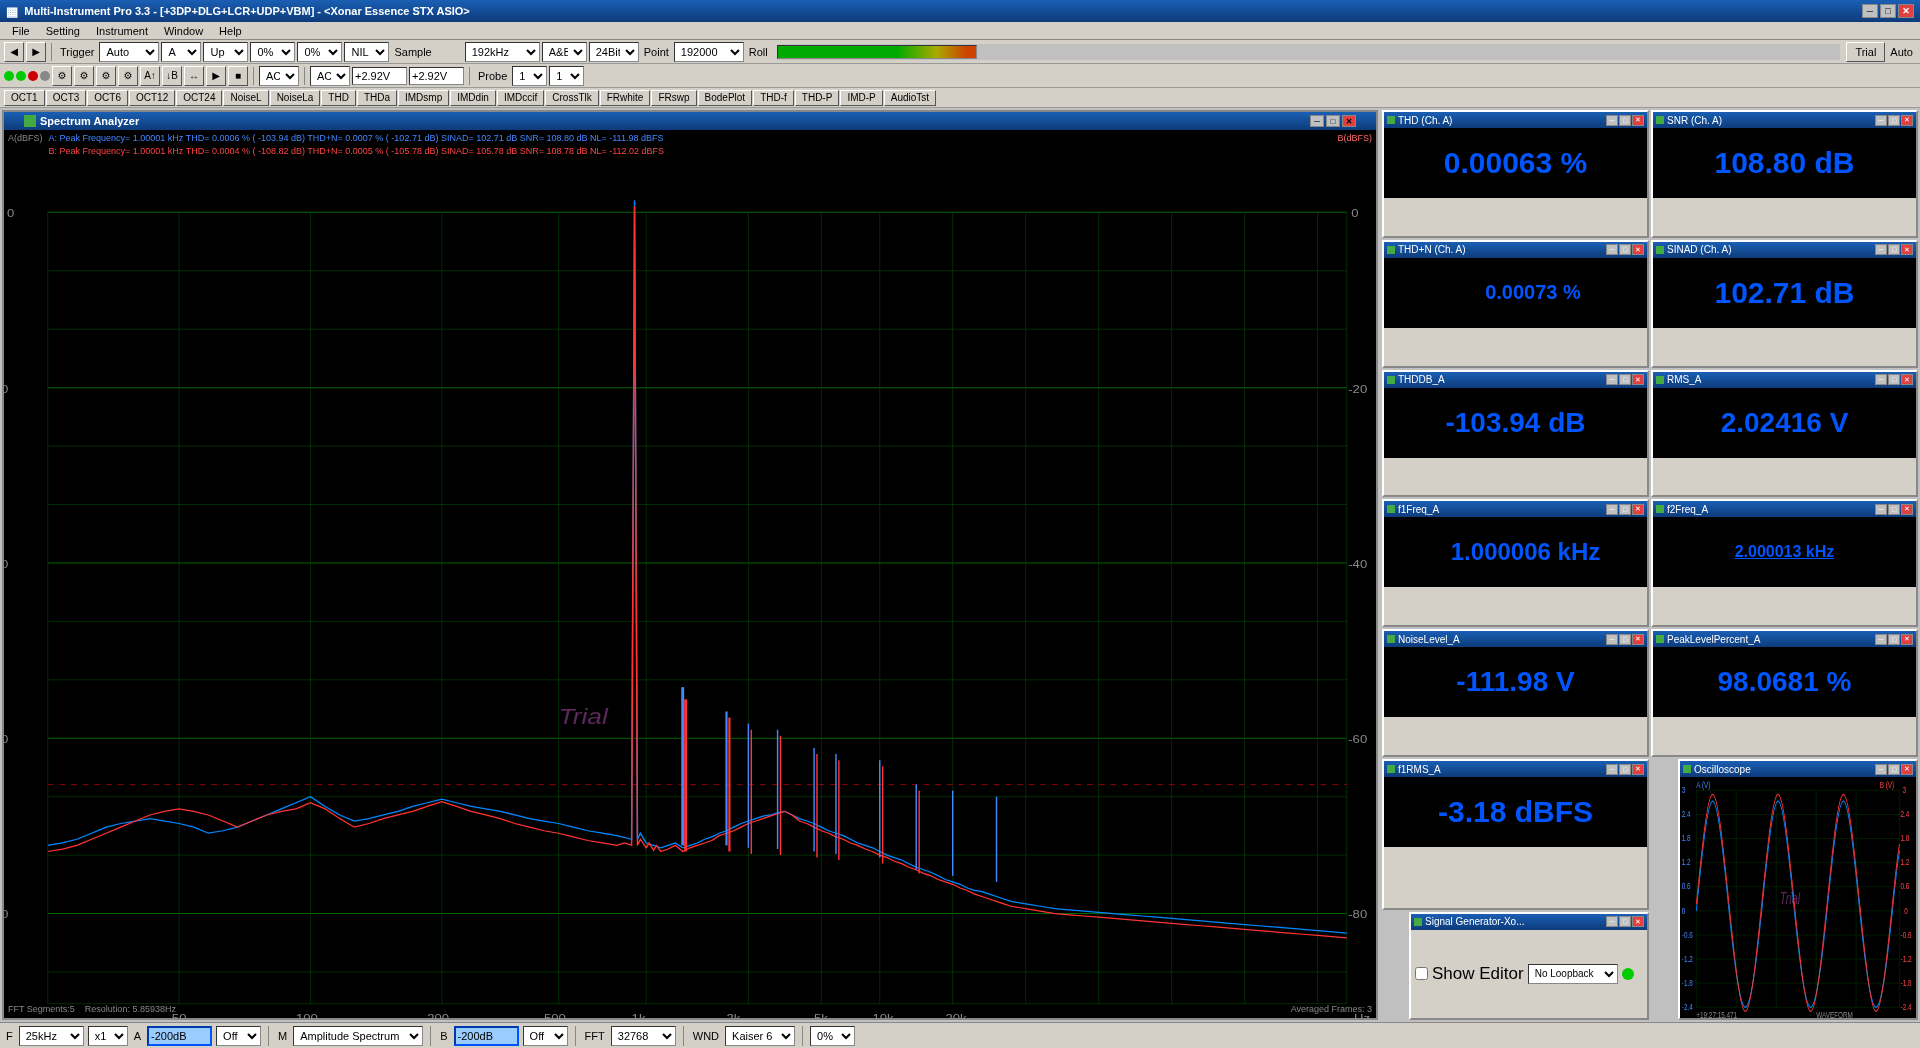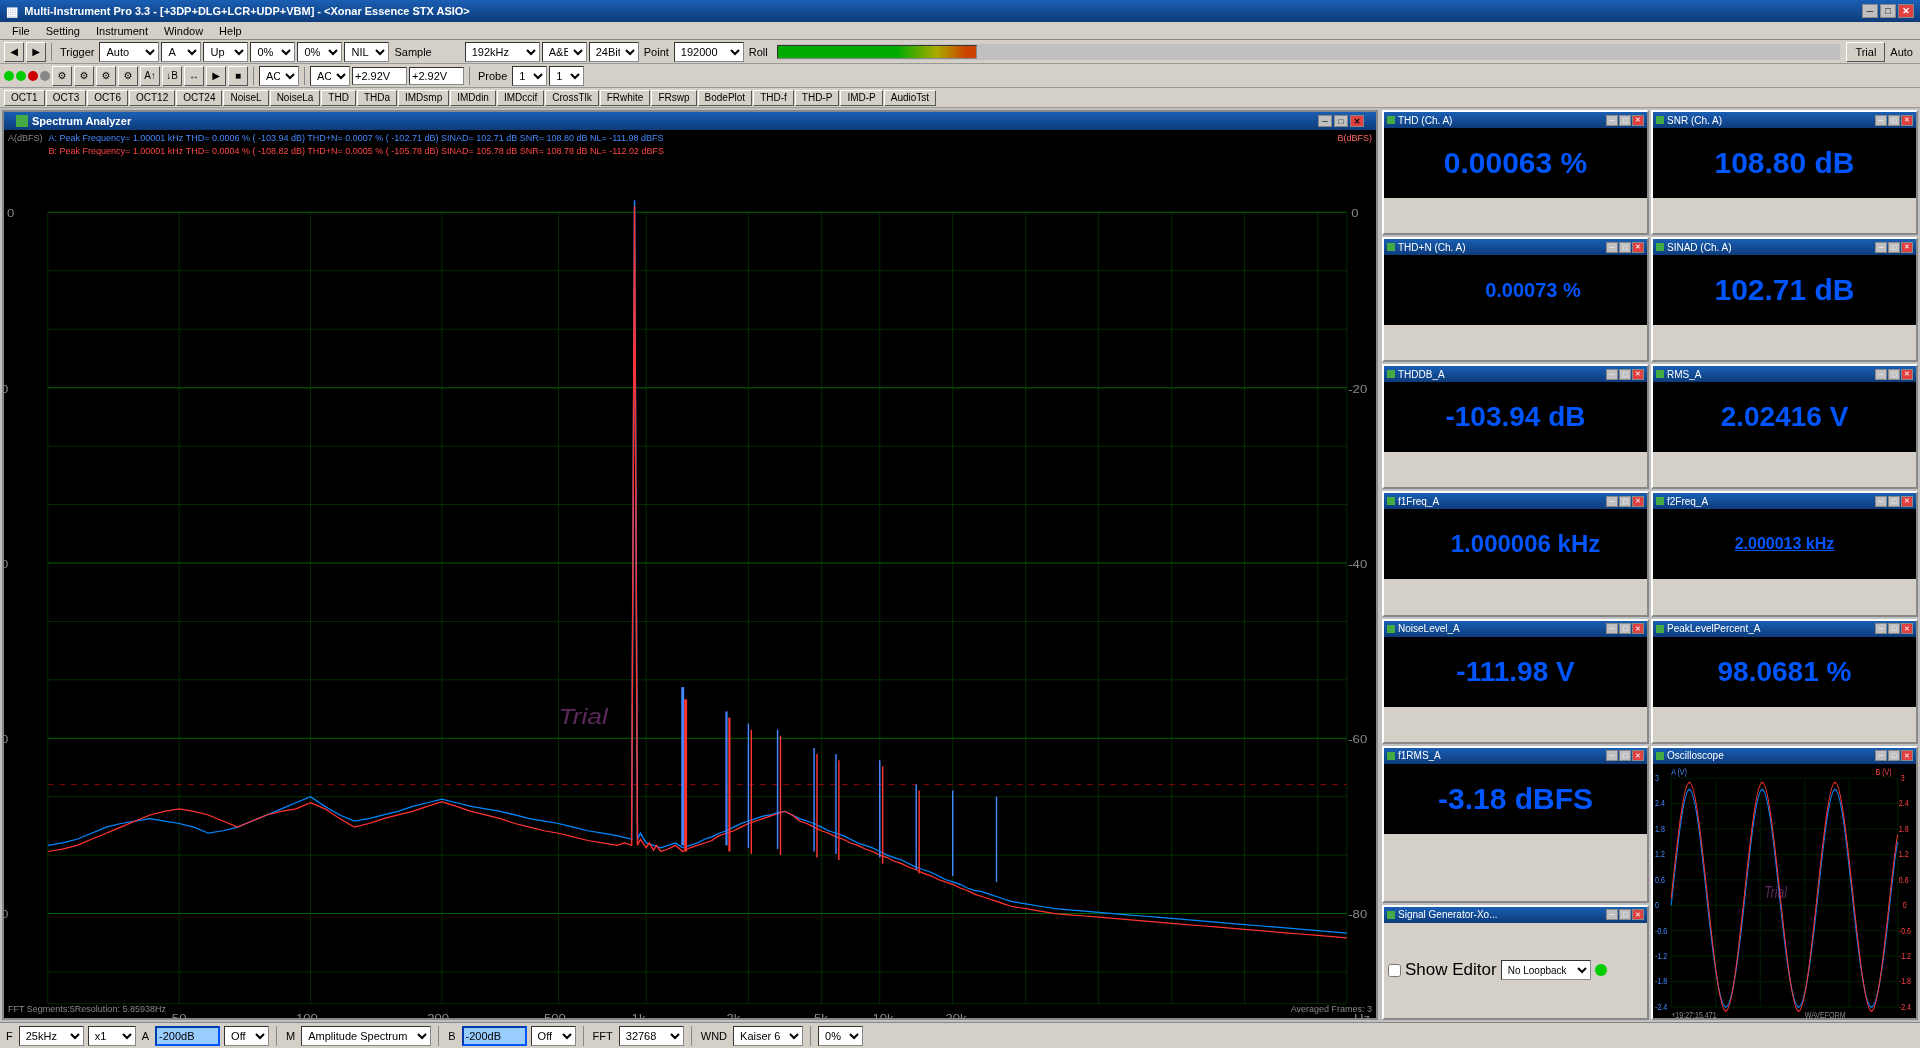--- a/index.html
+++ b/index.html
@@ -146,21 +146,21 @@
       position: relative;
       border: 2px solid #888;
       margin: 2px;
     }
     #spectrum-title-bar {
       background: linear-gradient(to bottom, #1a5fb4, #0d3b7a);
       color: white;
       height: 18px;
       display: flex;
       align-items: center;
-      padding: 0 12px;
+      padding: 0 20px;
       font-size: 11px;
       font-weight: bold;
     }
     .panel-title-icon { width: 12px; height: 12px; background: #4a4; margin-right: 4px; }
     .panel-win-btns { margin-left: auto; display: flex; gap: 2px; }
     .panel-win-btn {
       width: 14px; height: 12px;
       background: #c0c0c0;
       border: 1px solid #888;
       font-size: 8px;
@@ -221,20 +221,21 @@
     }
 
     .small-panel-icon { width: 8px; height: 8px; background: #4a4; margin-right: 3px; display: inline-block; }
 
     
     .signal-panel {
       background: #8b5cf6;
       border: 2px solid #888;
       border-top-color: #fff;
       border-left-color: #fff;
+      margin-left: 27px;
     }
     .signal-title-bar {
       background: linear-gradient(to bottom, #1a5fb4, #0d3b7a);
       color: white;
       height: 16px;
       display: flex;
       align-items: center;
       padding: 0 3px;
       font-size: 10px;
     }
@@ -569,21 +570,21 @@
         <line x1="532" y1="450" x2="532" y2="548" stroke="#ff3333" stroke-width="1"></line>
         <line x1="557" y1="465" x2="557" y2="550" stroke="#ff3333" stroke-width="1"></line>
         <line x1="572" y1="470" x2="572" y2="552" stroke="#ff3333" stroke-width="1"></line>
         <line x1="602" y1="475" x2="602" y2="555" stroke="#ff3333" stroke-width="1"></line>
         <line x1="627" y1="495" x2="627" y2="563" stroke="#ff3333" stroke-width="1"></line>
 
         <text x="400" y="690" fill="#888" font-size="10" text-anchor="middle">AMPLITUDE SPECTRUM in dBFS</text>
         <text x="925" y="685" fill="#888" font-size="9">Hz</text>
       </svg>
 
-      <div style="position:absolute; bottom:4px; left:4px; color:#888; font-size:9px; display:flex; ">
+      <div style="position:absolute; bottom:4px; left:4px; color:#888; font-size:9px; display:flex; gap:10px;">
         <span>FFT Segments:5</span>
         <span>Resolution: 5.85938Hz</span>
       </div>
 
       <div style="position:absolute; bottom:4px; right:4px; color:#888; font-size:9px;">
         <span>Averaged Frames: 3</span>
       </div>
     </div>
   </div>
 
@@ -824,21 +825,21 @@
     </div>
 
   </div>
 </div>
 
 <div id="bottom-bar">
   <span class="bot-label">F</span>
   <select class="bot-select" style="width:65px;">
     <option>25kHz</option>
   </select>
-  <select class="bot-select" style="width:48px;">
+  <select class="bot-select" style="width:40px;">
     <option>x1</option>
   </select>
   <span class="bot-label">A</span>
   <input class="bot-input" value="-200dB" style="width: 65px;">
   <select class="bot-select" style="width:45px;">
     <option>Off</option>
   </select>
   <div class="bot-sep"></div>
   <span class="bot-label">M</span>
   <select class="bot-select" style="width:130px;">

